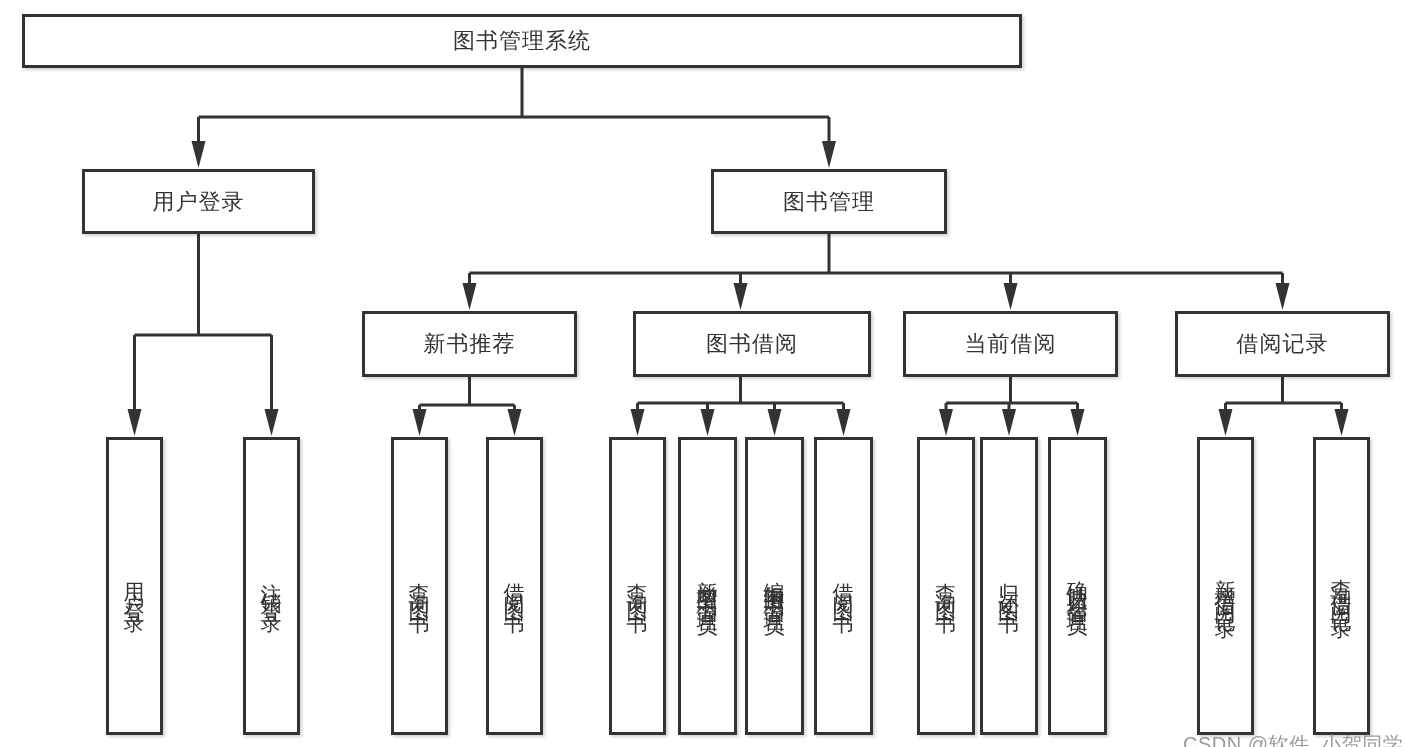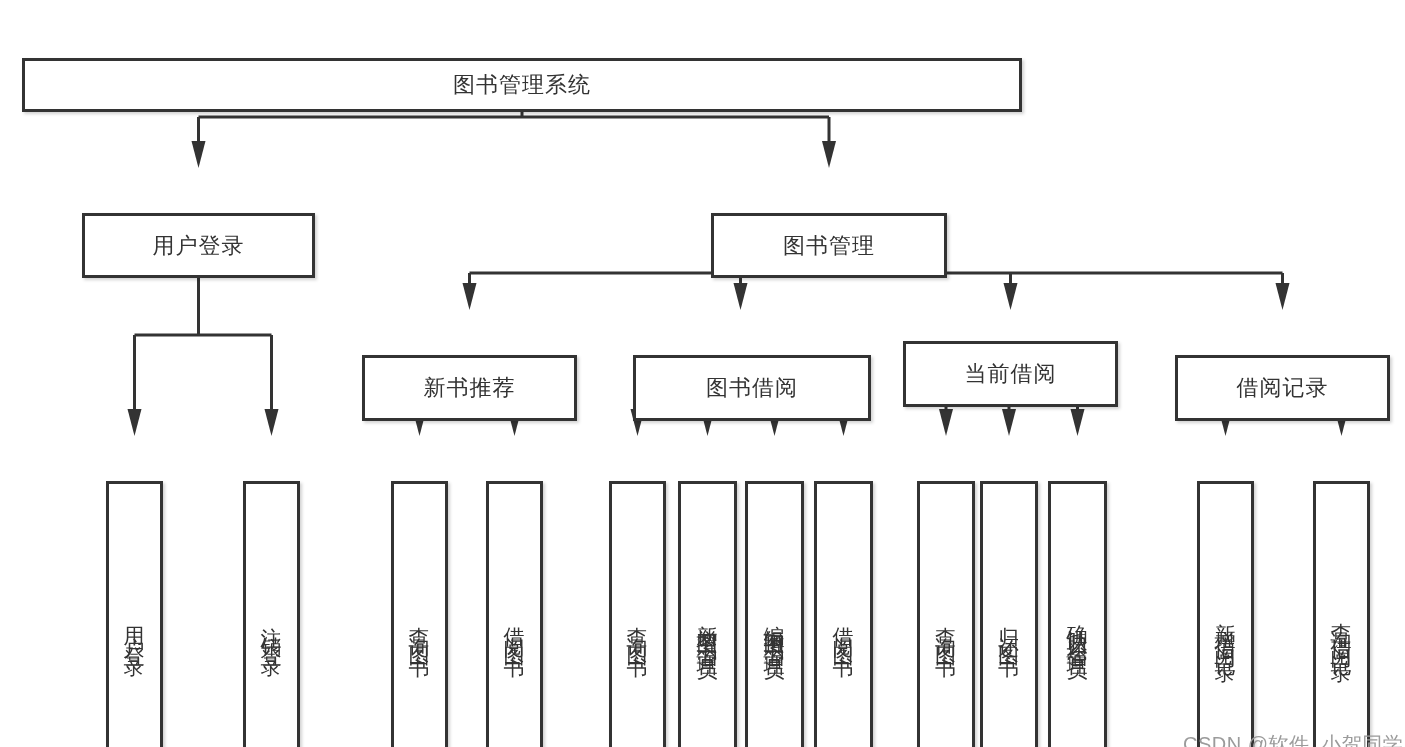--- a/index.html
+++ b/index.html
@@ -6,21 +6,20 @@
   .canvas{
     position:relative;width:1405px;height:747px;background:#ffffff;
     font-family:"Liberation Sans","DejaVu Sans",sans-serif;overflow:hidden;
   }
   .box{
     position:absolute;box-sizing:border-box;background:#ffffff;
     border:3px solid #333333;color:#333333;
     display:flex;align-items:center;justify-content:center;
     box-shadow:2px 2px 3px rgba(0,0,0,0.18);
     z-index:2;
-    margin-top:44px;
   }
   .box.h{font-size:22px;letter-spacing:1px;white-space:nowrap;}
   .box.v{
     writing-mode:vertical-rl;text-orientation:mixed;
     font-size:21px;letter-spacing:10px;line-height:1;
   }
   .box.v.mid{letter-spacing:8px;}
   .box.v.tight{letter-spacing:5px;}
   .connectors{position:absolute;left:0;top:0;z-index:1;pointer-events:none;}
   .watermark{
@@ -77,21 +76,21 @@
     </g>
   </svg>
 
   <div class="box h" style="left:22px;top:14px;width:1000px;height:54px">图书管理系统</div>
 
   <div class="box h" style="left:82px;top:169px;width:233px;height:65px">用户登录</div>
   <div class="box h" style="left:711px;top:169px;width:236px;height:65px">图书管理</div>
 
   <div class="box h" style="left:362px;top:311px;width:215px;height:66px">新书推荐</div>
   <div class="box h" style="left:633px;top:311px;width:238px;height:66px">图书借阅</div>
-  <div class="box h" style="left:903px;top:297px;width:215px;height:66px">当前借阅</div>
+  <div class="box h" style="left:903px;top:311px;width:215px;height:66px">当前借阅</div>
   <div class="box h" style="left:1175px;top:311px;width:215px;height:66px">借阅记录</div>
 
   <div class="box v" style="left:106px;top:437px;width:57px;height:298px">用户登录</div>
   <div class="box v" style="left:243px;top:437px;width:57px;height:298px">注销登录</div>
 
   <div class="box v" style="left:391px;top:437px;width:57px;height:298px">查询图书</div>
   <div class="box v" style="left:486px;top:437px;width:57px;height:298px">借阅图书</div>
 
   <div class="box v" style="left:609px;top:437px;width:57px;height:298px">查询图书</div>
   <div class="box v tight" style="left:678px;top:437px;width:59px;height:298px">新增图书（管理员）</div>

